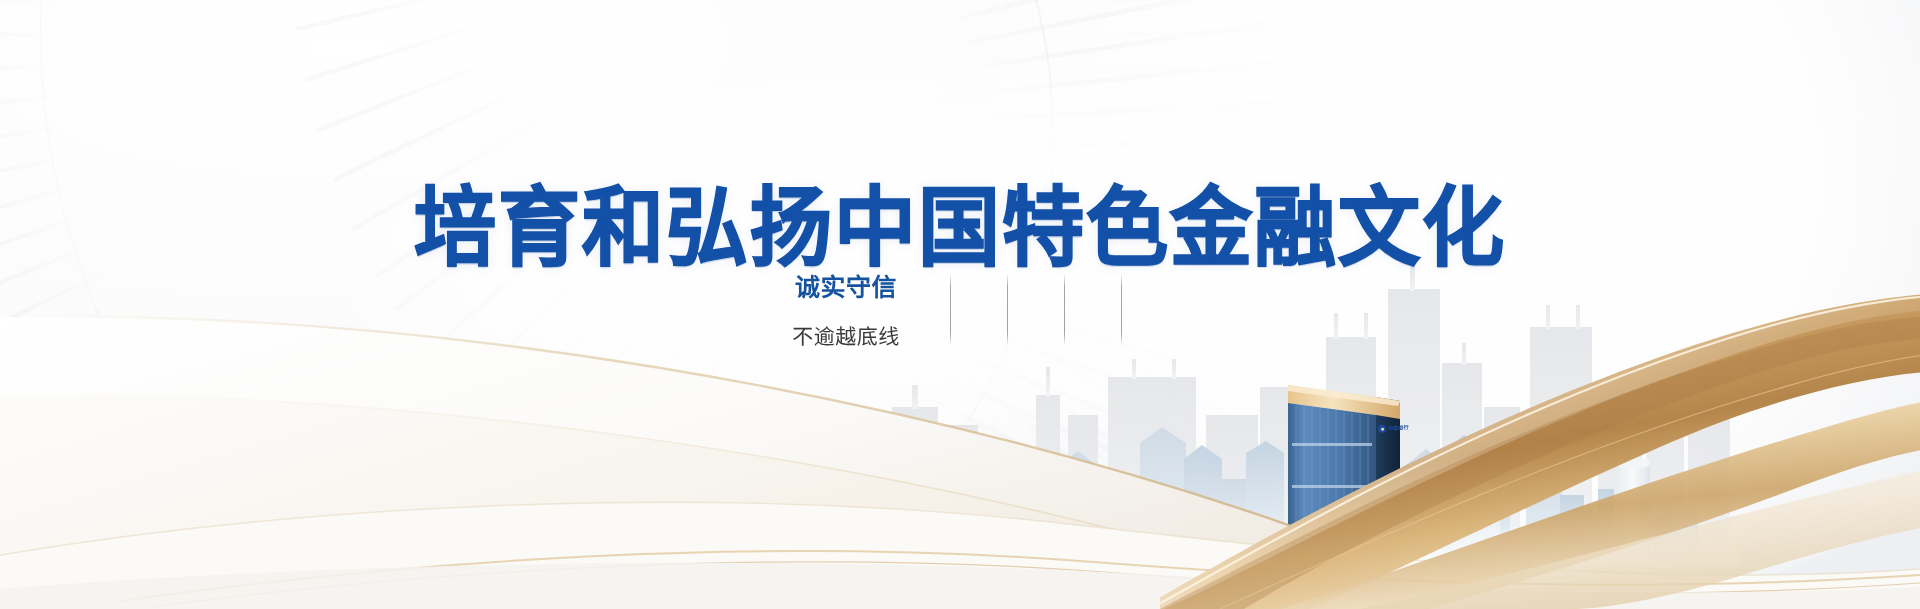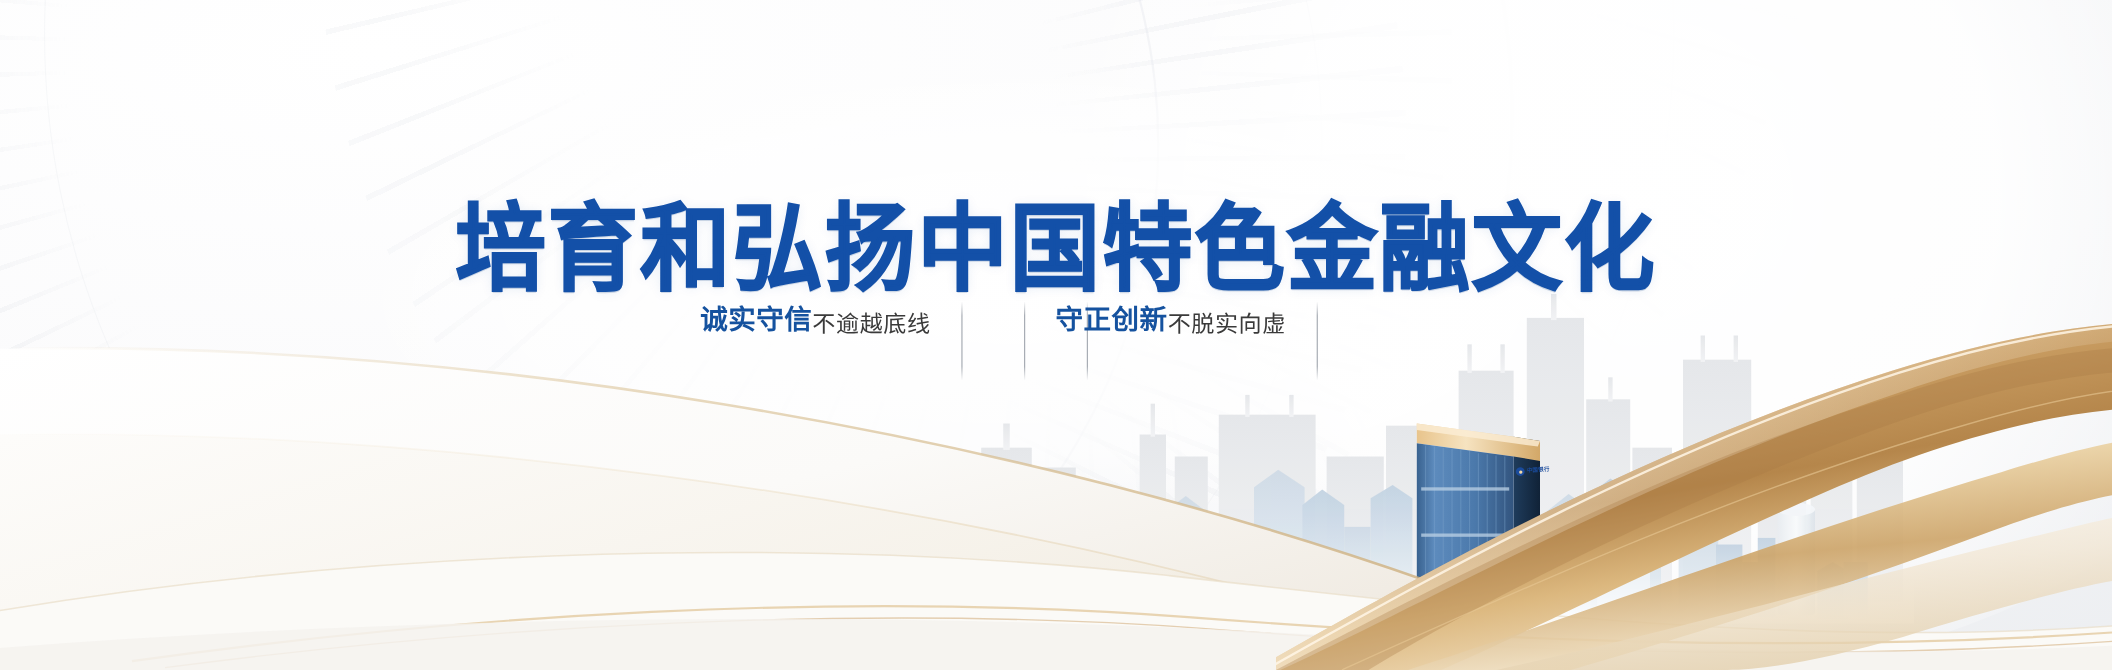--- a/index.html
+++ b/index.html
@@ -113,31 +113,30 @@
     -webkit-text-stroke:1.6px #1350a8;
     transform:scaleY(1.06);
     transform-origin:center top;
   }
 
   .values{
     position:absolute;left:0;top:272px;width:1920px;
     display:flex;justify-content:center;align-items:flex-start;
   }
   .value-item{
-    display:flex;flex-direction:row;align-items:center;
+    display:flex;flex-direction:column;align-items:center;
     width:152px;
-    justify-content:flex-end;
   }
   .value-title{
     font-family:"DejaVu Sans","Liberation Sans",sans-serif;
     font-size:25px;line-height:32px;font-weight:700;color:#15529f;letter-spacing:.5px;
     white-space:nowrap;
   }
   .value-sub{
-    margin-top:9px;
+    margin-top:19px;
     font-family:"DejaVu Sans","Liberation Sans",sans-serif;
     font-size:21px;line-height:28px;font-weight:400;color:#3a3a3a;letter-spacing:.5px;
     white-space:nowrap;
   }
   .value-divider{
     width:1px;height:72px;background:linear-gradient(180deg, rgba(90,100,115,0) 0%, rgba(80,90,105,.55) 18%, rgba(80,90,105,.55) 82%, rgba(90,100,115,0) 100%);
     margin:2px 28px 0 28px;flex:0 0 auto;
   }
 </style>
 </head>
@@ -415,24 +414,20 @@
       </div>
 
       <div class="value-divider"></div>
 
 
       <div class="value-divider"></div>
 
 
       <div class="value-divider"></div>
 
-      <div class="value-item">
-        <div class="value-title">守正创新</div>
-        <div class="value-sub">不脱实向虚</div>
-      </div>
 
       <div class="value-divider"></div>
 
 
     </div>
   </div>
 
 </div>
 
 </body></html>

